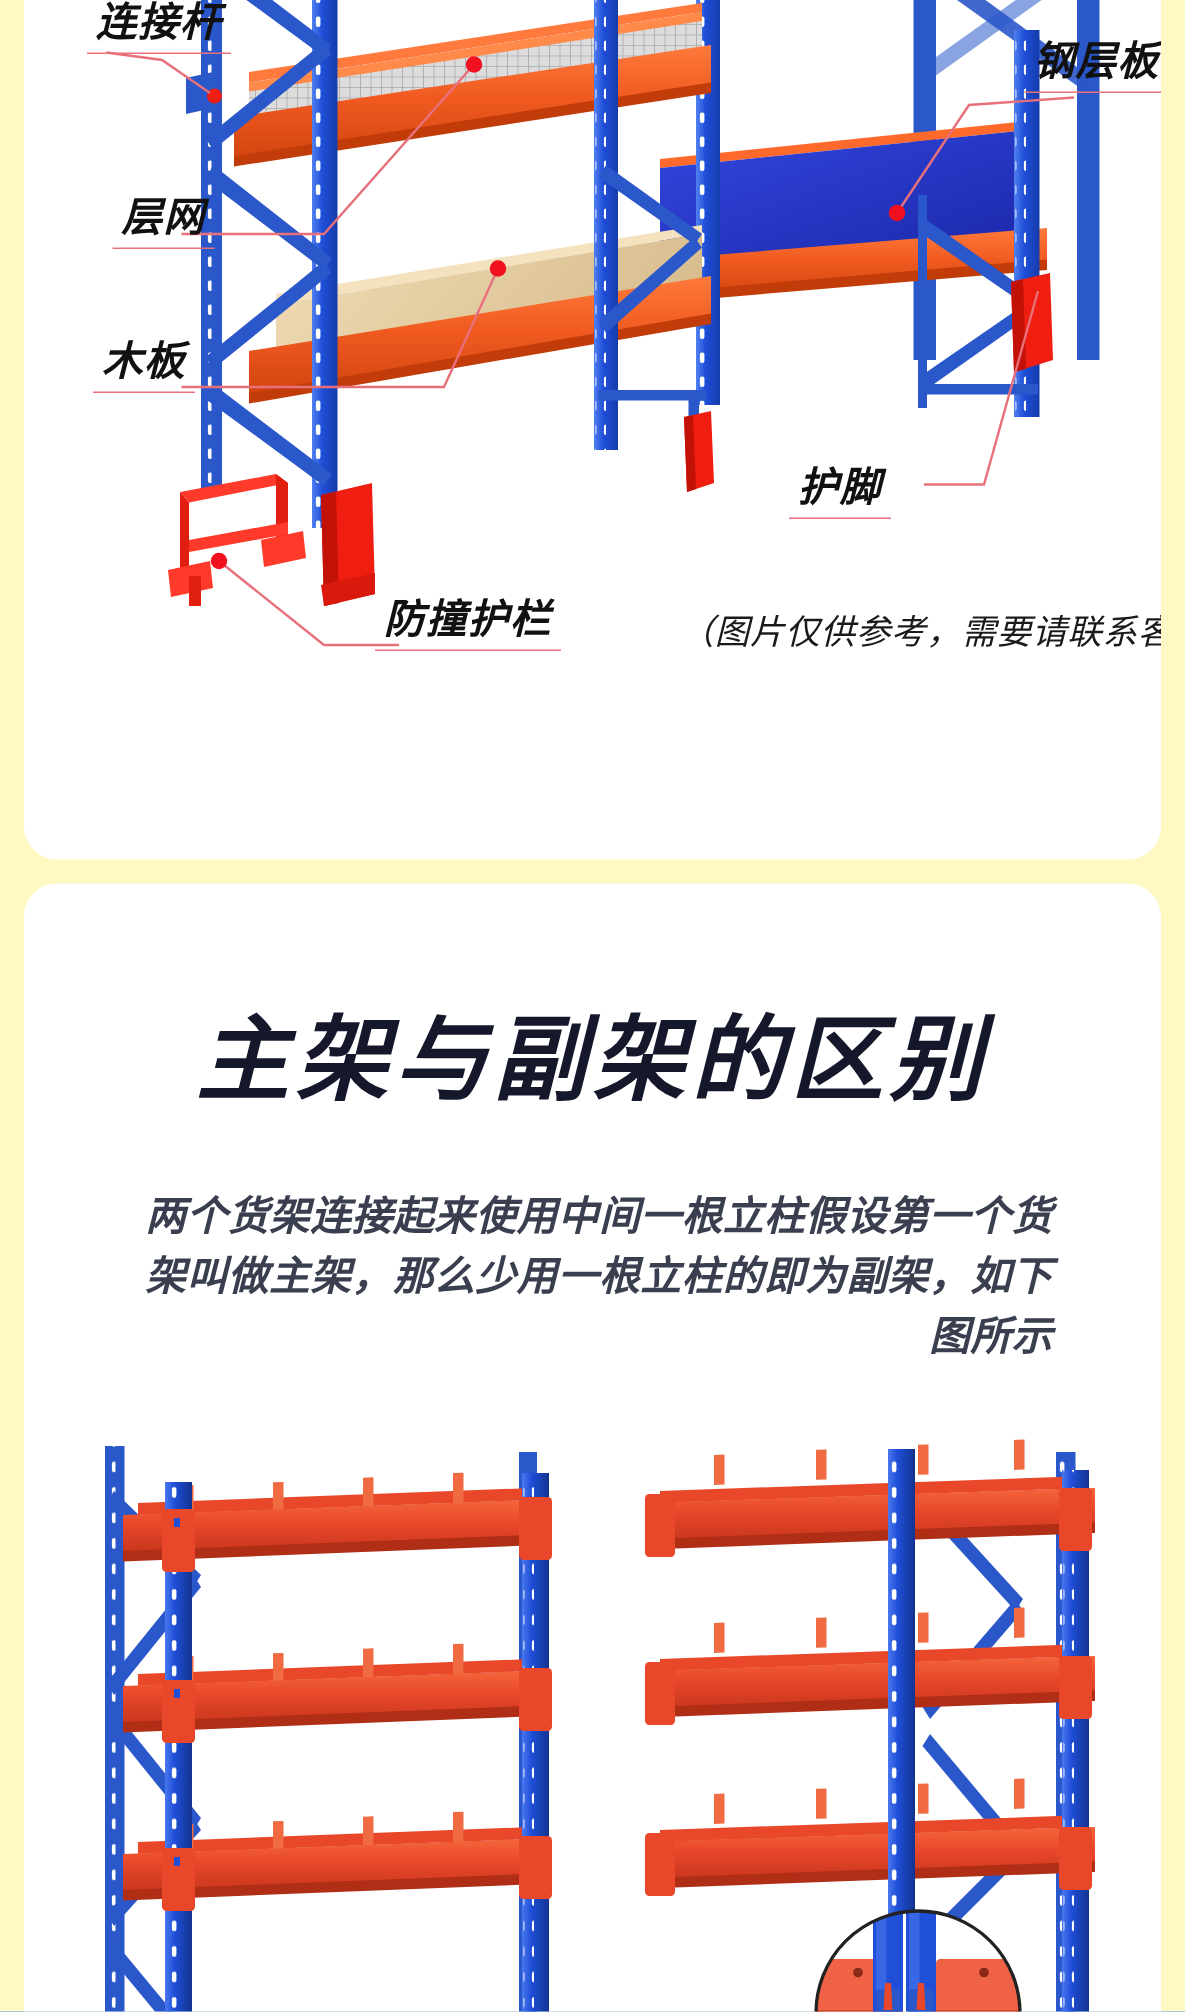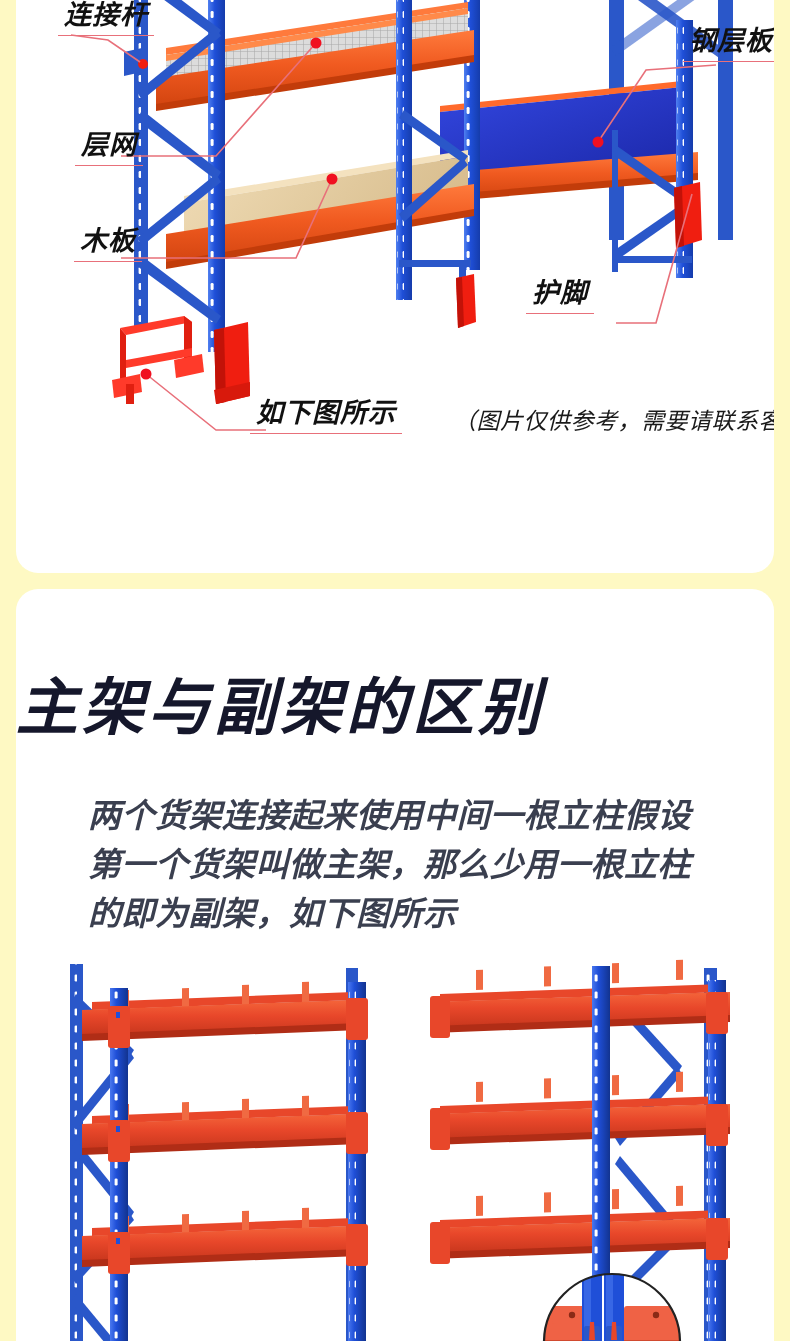--- a/index.html
+++ b/index.html
@@ -44,50 +44,50 @@
   }
   .lbl::after {
     content:"";
     position:absolute;
     left:-6px; right:-6px; bottom:-7px;
     height:1.5px;
     background:#e8707a;
   }
   #lbl-rod   { left:48px;  top:42px;  }
   #lbl-mesh  { left:65px;  top:172px; }
-  #lbl-wood  { left:64px;  top:268px; }
+  #lbl-wood  { left:52px;  top:268px; }
   #lbl-steel { left:673px; top:68px;  }
-  #lbl-foot  { left:516px; top:320px; }
+  #lbl-foot  { left:516px; top:352px; }
   #lbl-guard { left:240px; top:440px; }
 
   .disclaimer {
     position:absolute;
     left:437px; top:442px;
     font-size:23px;
     color:#1a1a1a;
     letter-spacing:0.5px;
     white-space:nowrap;
   }
 
   
   .heading {
     position:absolute;
     left:0; right:0; top:88px;
-    text-align:left;
+    text-align:center;
     font-size:62px;
     font-weight:800;
     color:#15172b;
     letter-spacing:4px;
     line-height:1;
   }
   .subtext {
     position:absolute;
     left:72px; right:72px; top:203px;
-    text-align:left;
-    font-size:33px;
+    text-align:right;
+    font-size:27px;
     font-weight:600;
     color:#3a3f4f;
     line-height:1.48;
     letter-spacing:0.5px;
   }
   .compare-stage {
     position:absolute;
     left:0; right:0; top:365px;
     height:430px;
   }
@@ -234,21 +234,21 @@
 
           <path d="M250 470 L200 470 L130 414" stroke="#e8707a" stroke-width="1.6" fill="none"></path>
           <circle cx="130" cy="414" r="5.5" fill="#f01020"></circle>
         </svg>
 
         <div class="lbl" id="lbl-rod">连接杆</div>
         <div class="lbl" id="lbl-mesh">层网</div>
         <div class="lbl" id="lbl-wood">木板</div>
         <div class="lbl" id="lbl-steel">钢层板</div>
         <div class="lbl" id="lbl-foot">护脚</div>
-        <div class="lbl" id="lbl-guard">如下图所示</div>
+        <div class="lbl" id="lbl-guard">防撞护栏</div>
 
         <div class="disclaimer">（图片仅供参考，需要请联系客服）</div>
       </div>
     </div>
   </div>
 
   <div class="card" id="card-compare">
 
     <h2 class="heading">主架与副架的区别</h2>
     <p class="subtext">两个货架连接起来使用中间一根立柱假设第一个货架叫做主架，那么少用一根立柱的即为副架，如下图所示</p>

